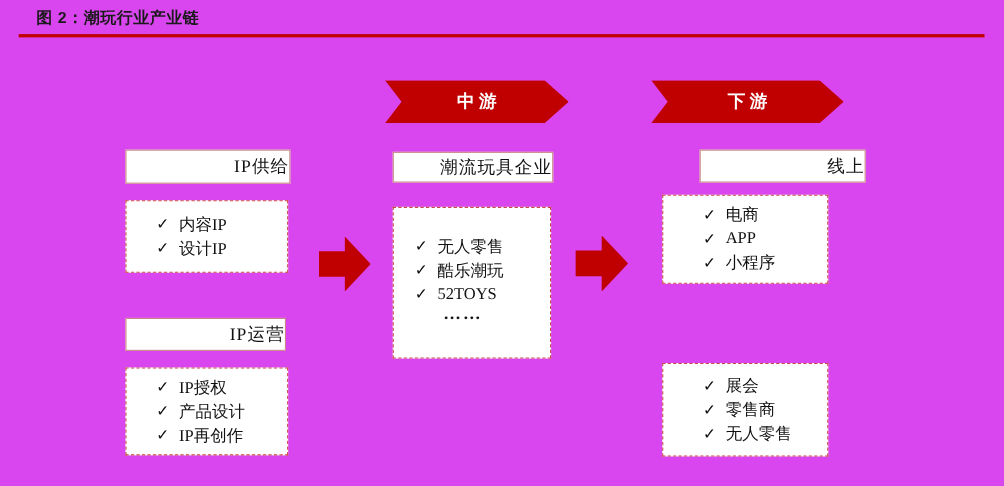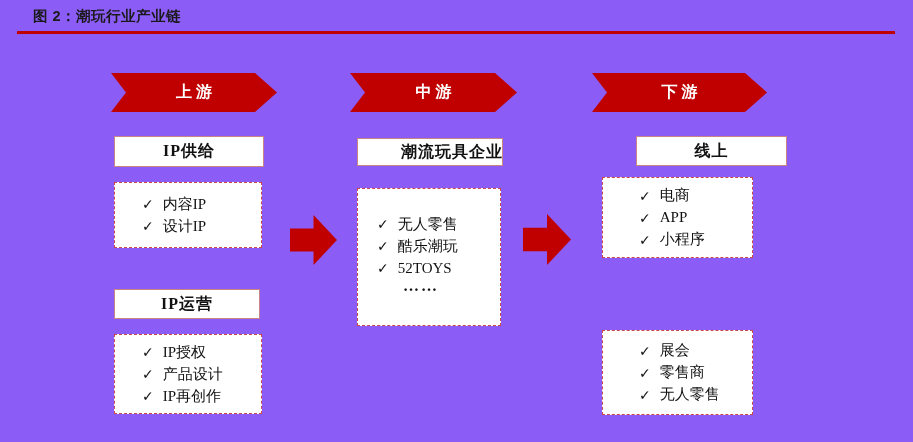--- a/index.html
+++ b/index.html
@@ -1,20 +1,20 @@
 <!DOCTYPE html>
 <html><head>
 <meta charset="utf-8">
 <style>
   html, body { margin: 0; padding: 0; background: #ffffff; }
   .canvas {
     position: relative;
     width: 913px;
     height: 442px;
-    background: #8b5cf6;
+    background: #d946ef;
     font-family: "Liberation Serif", serif;
     overflow: hidden;
   }
   .fig-title {
     position: absolute;
     left: 33px;
     top: 7px;
     font-family: "Liberation Sans", sans-serif;
     font-weight: bold;
     font-size: 14.5px;
@@ -45,22 +45,22 @@
     letter-spacing: 4px;
   }
   .banner span { padding-left: 4px; }
   .hbox {
     position: absolute;
     box-sizing: border-box;
     border: 1.5px solid #c98484;
     background: #ffffff;
     display: flex;
     align-items: center;
-    justify-content: center;
-    font-weight: bold;
+    justify-content: flex-end;
+    font-weight: normal;
     font-size: 16px;
     color: #111111;
     letter-spacing: 1px;
     white-space: nowrap;
   }
   .dbox {
     position: absolute;
     box-sizing: border-box;
     border: 1.5px dashed #c94848;
     background: #ffffff;
@@ -98,23 +98,20 @@
   }
 </style>
 </head>
 <body>
 
 <div class="canvas">
 
   <div class="fig-title">图 2：潮玩行业产业链</div>
   <div class="title-rule"></div>
 
-  <div class="banner" style="left:111px;width:166px;">
-    <span>上游</span>
-  </div>
   <div class="banner" style="left:350px;width:167px;">
     <span>中游</span>
   </div>
   <div class="banner" style="left:592px;width:175px;justify-content:center;">
     <span>下游</span>
   </div>
 
   <div class="hbox" style="left:114px;top:136px;width:150px;height:31px;">
     <span>IP供给</span>
   </div>

